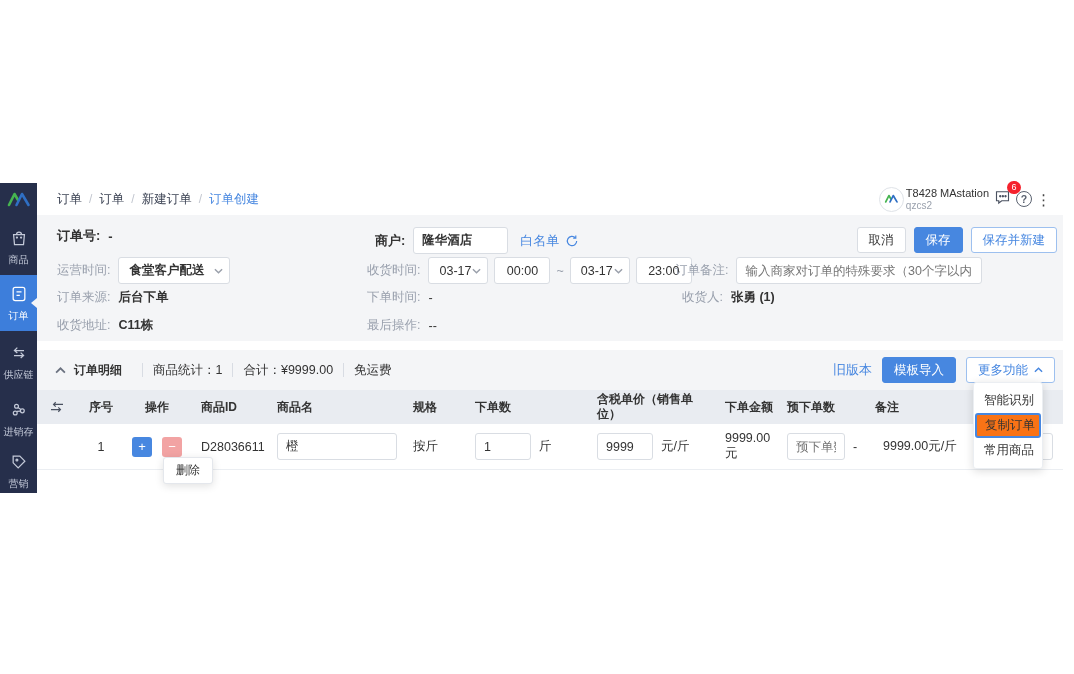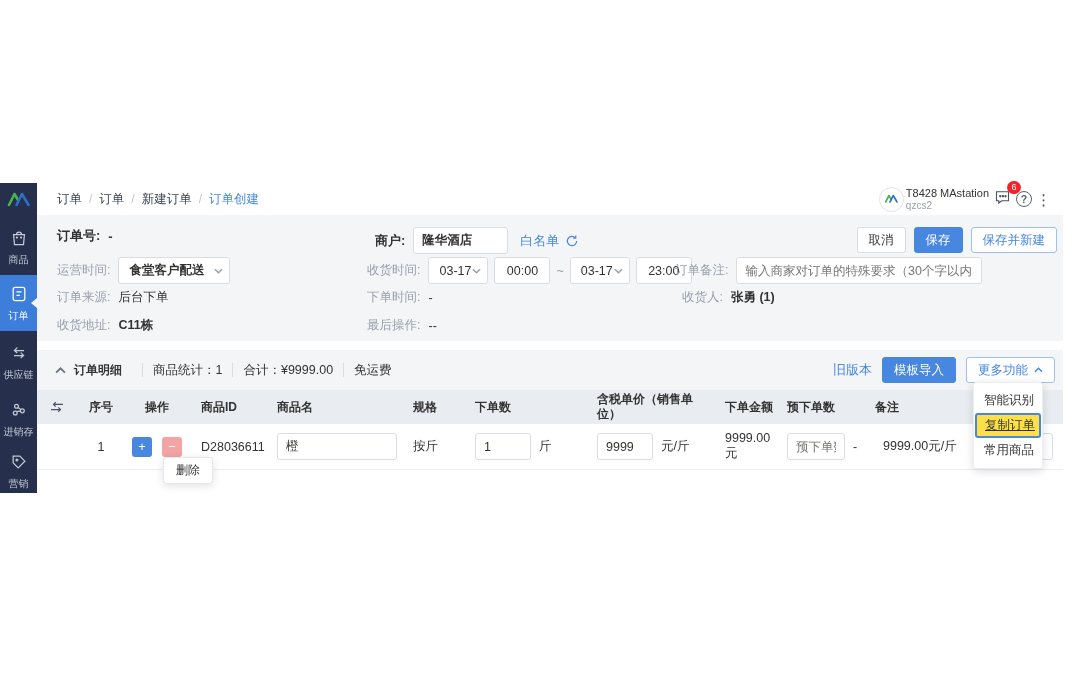--- a/index.html
+++ b/index.html
@@ -67,21 +67,21 @@
   .op-btn { width:20px; height:20px; border-radius:3px; color:#fff; font-size:13px; display:flex; align-items:center; justify-content:center; cursor:pointer; line-height:1; }
   .op-plus { background:#4787e0; margin-right:10px; }
   .op-minus { background:#f2a3a3; }
   .unit { font-size:12.5px; color:#333; margin-left:8px; white-space:nowrap; }
   .help { width:13px; height:13px; border:1px solid #a8aeb8; border-radius:50%; color:#a8aeb8; font-size:9px; display:inline-flex; align-items:center; justify-content:center; margin-left:3px; vertical-align:-2px; }
 
   .tooltip { position:absolute; left:126px; top:33px; background:#fff; border:1px solid #e4e7ec; border-radius:3px; box-shadow:0 2px 8px rgba(0,0,0,.12); font-size:12px; color:#333; padding:4px 12px; z-index:40; }
 
   .menu { position:absolute; left:936px; top:199px; width:70px; background:#fff; border:1px solid #ebeef2; border-radius:3px; box-shadow:0 2px 10px rgba(0,0,0,.14); padding:5px 0; z-index:50; }
   .menu-item { font-size:12.5px; color:#333; padding:4px 10px; cursor:pointer; white-space:nowrap; }
-  .menu-item.selected { border:2px solid #4787e0; background:#fde047; border-radius:3px; padding:2px 8px; margin:0 1px;text-decoration:underline; }
+  .menu-item.selected { border:2px solid #4787e0; background:#f97316; border-radius:3px; padding:2px 8px; margin:0 1px; }
 
   .caret { display:inline-block; }
 </style>
 </head>
 <body>
 
 <div class="app">
 
   <div class="sidebar">
     <div class="logo-box">
@@ -237,21 +237,21 @@
         </div>
         <div class="f-abs" style="left:638px;">
           <span class="lbl">订单备注:</span>
           <input class="inp" style="width: 246px;" placeholder="输入商家对订单的特殊要求（30个字以内）">
         </div>
       </div>
 
       <div class="f-row" style="top:74px;">
         <div class="f-abs" style="left:20px;">
           <span class="lbl">订单来源:</span>
-          <span class="val" style="font-weight:normal;text-align:right;">后台下单</span>
+          <span class="val" style="font-weight:bold;text-align:right;">后台下单</span>
         </div>
         <div class="f-abs" style="left:330px;">
           <span class="lbl">下单时间:</span>
           <span class="val">-</span>
         </div>
         <div class="f-abs" style="left:645px;">
           <span class="lbl">收货人:</span>
           <span class="val" style="font-weight:bold;">张勇 (1)</span>
         </div>
       </div>

